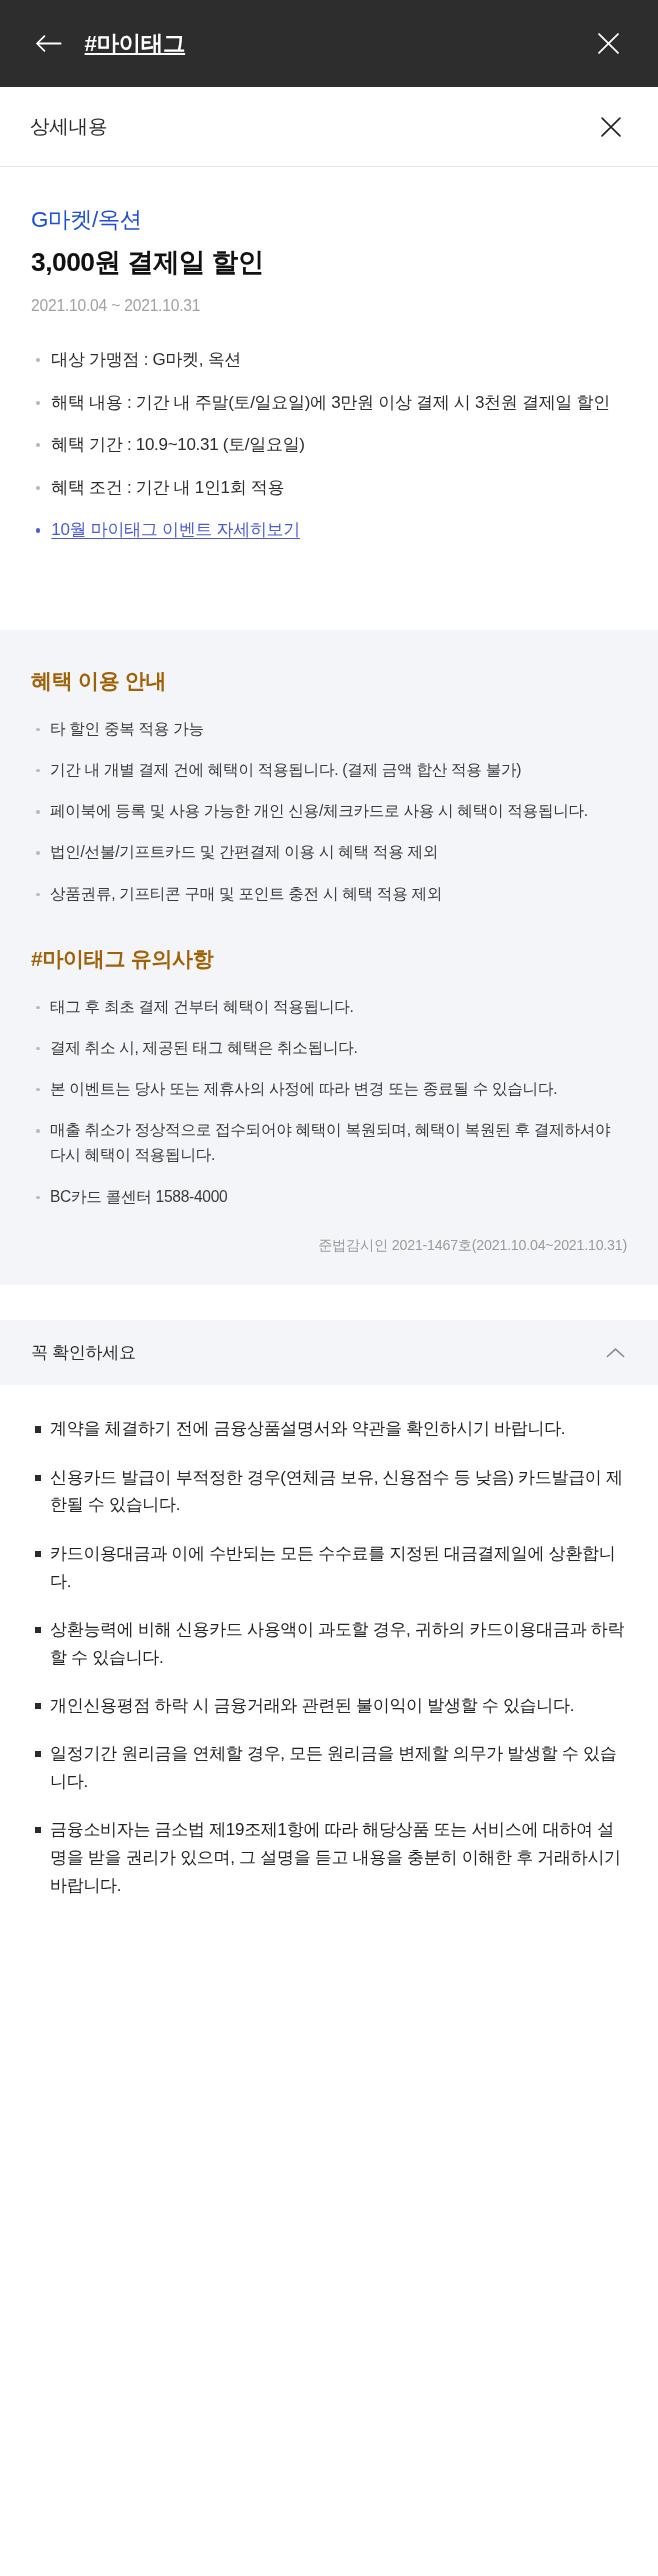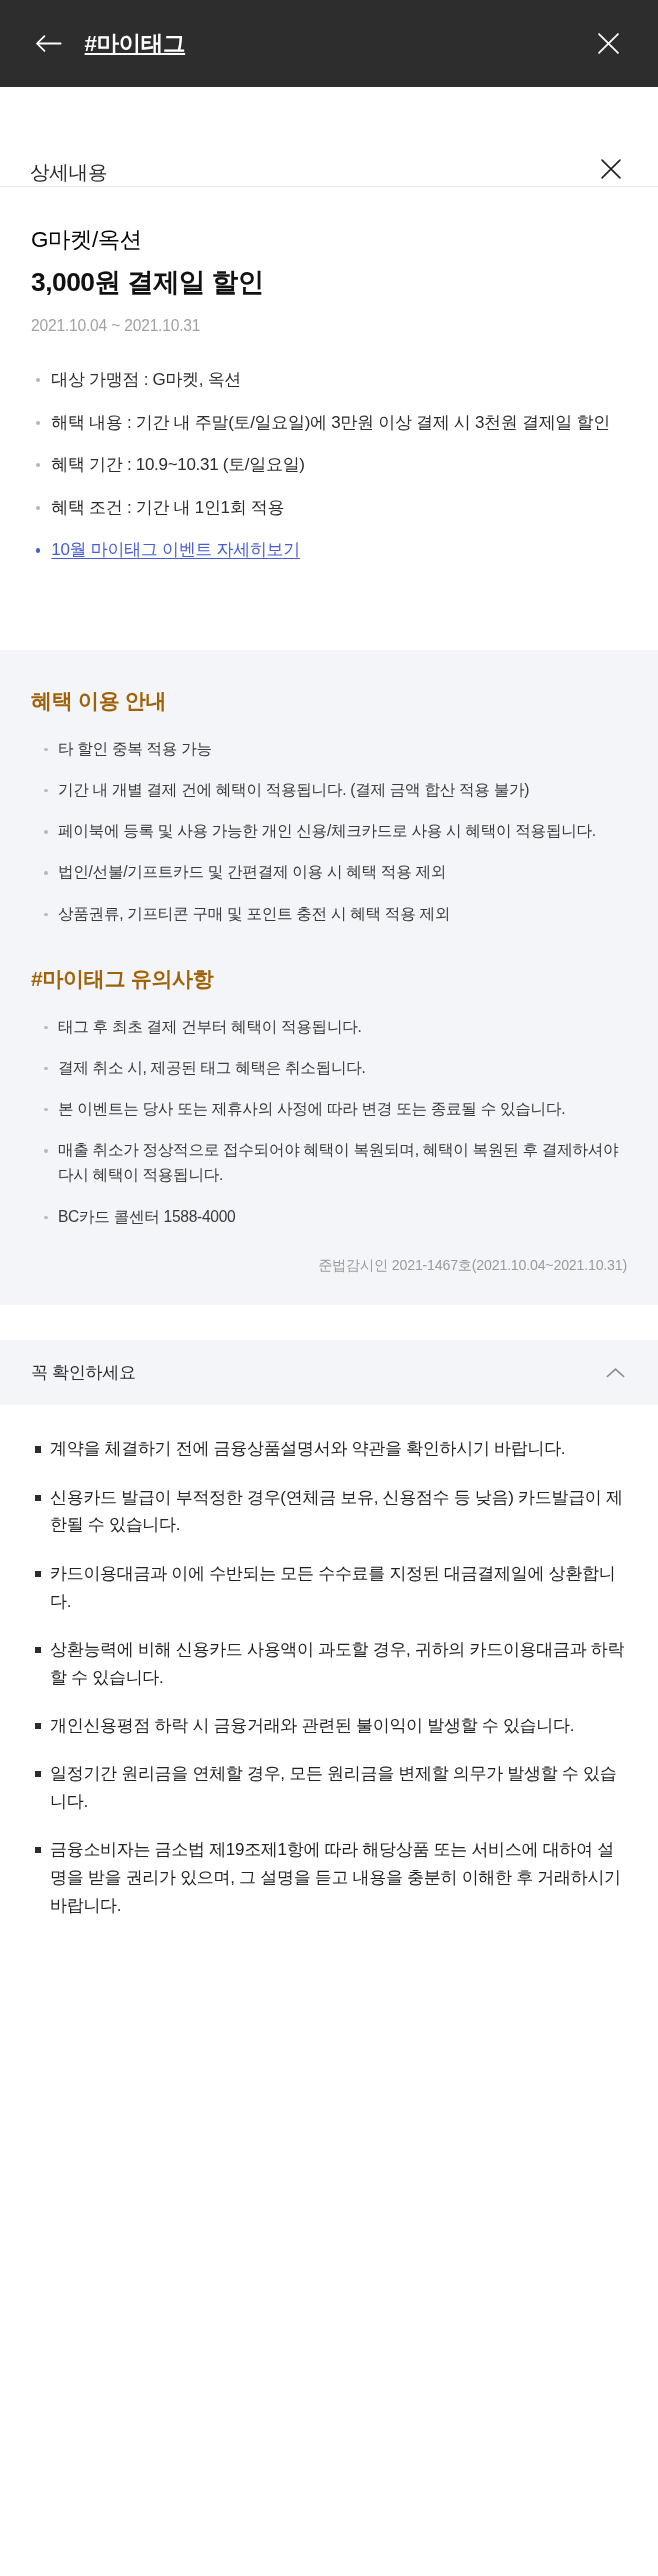--- a/index.html
+++ b/index.html
@@ -51,24 +51,24 @@
     margin-left: auto;
     width: 37px;
     height: 37px;
     display: flex;
     align-items: center;
     justify-content: center;
   }
 
   
   .sheet-header {
-    height: 100px;
-    background: #ffffff;
-    display: flex;
-    align-items: flex-end;
+    height: 80px;
+    background: #ffffff;
+    display: flex;
+    align-items: center;
     padding: 0 30px;
     border-bottom: 0.7px solid #e8e8e8;
   }
   .sheet-title {
     font-size: 19.6px;
     color: #2a2a2a;
     letter-spacing: -0.3px;
   }
   .sheet-close {
     margin-left: auto;
@@ -79,21 +79,21 @@
     justify-content: center;
   }
 
   
   .detail {
     padding: 37px 31px 41px 31px;
     background: #ffffff;
   }
   .brand {
     font-size: 22.4px;
-    color: #000000;
+    color: #1d4ed8;
     letter-spacing: -0.4px;
     margin-bottom: 9.5px;
   }
   .headline {
     font-size: 26.4px;
     font-weight: bold;
     color: #111111;
     letter-spacing: -0.5px;
     margin-bottom: 17.6px;
   }
@@ -152,21 +152,21 @@
     font-weight: bold;
     color: #a16207;
     margin: 0 0 22px 0;
     letter-spacing: -0.3px;
   }
   .info-section h3.second {
     margin-top: 38px;
   }
   ul.gray-bullets {
     list-style: none;
-    margin: 8px;
+    margin: 0;
     padding: 0;
   }
   ul.gray-bullets li {
     position: relative;
     padding-left: 19px;
     font-size: 15.6px;
     line-height: 1.6;
     color: #3a3a3a;
     letter-spacing: -0.3px;
     margin-bottom: 16.3px;

